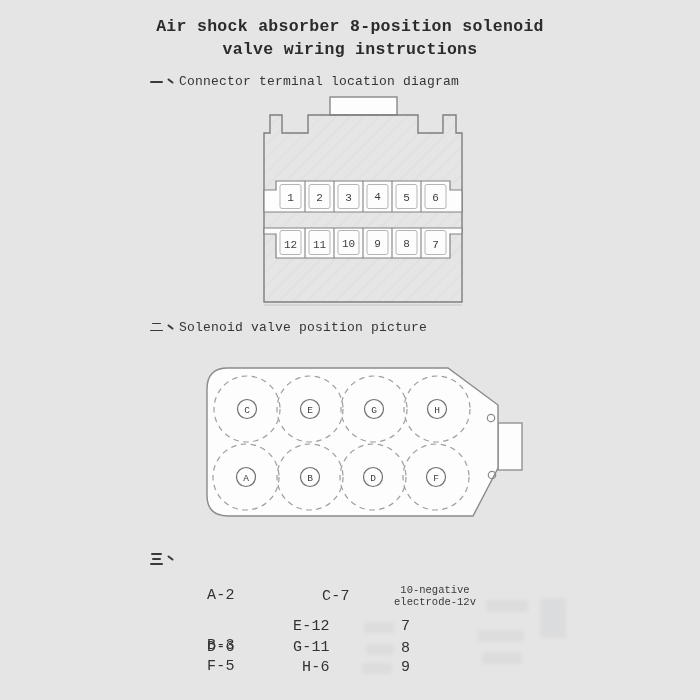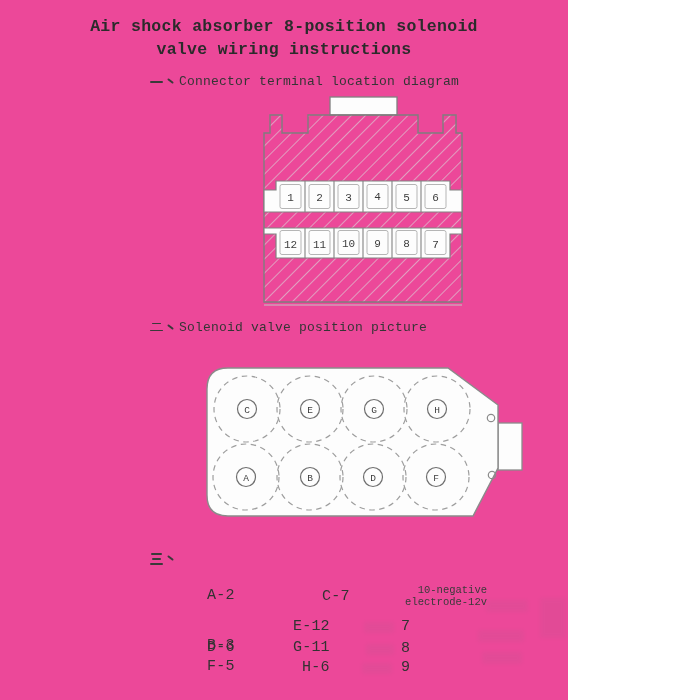--- a/index.html
+++ b/index.html
@@ -1,18 +1,18 @@
 <!DOCTYPE html>
 <html><head>
 <meta charset="utf-8">
 <style>
   html,body{margin:0;padding:0;background:#ffffff;}
   .page{
-    position:relative;width:568px;height:700px;overflow:hidden;
-    background:#ec4899;
+    position:relative;width:700px;height:700px;overflow:hidden;
+    background:#e5e5e5;
     font-family:"Liberation Mono","DejaVu Sans Mono",monospace;
     color:#333;
   }
   .title{
     position:absolute;left:0;right:0;top:15px;text-align:center;
     font-weight:bold;font-size:16.5px;line-height:23px;letter-spacing:.3px;color:#2b2b2b;
   }
   .heading{
     position:absolute;display:flex;align-items:center;
     font-size:13px;color:#353535;letter-spacing:.2px;white-space:nowrap;
@@ -30,21 +30,21 @@
   .three .b1{left:1px;top:1px;width:11px;height:1.8px}
   .three .b2{left:2px;top:6px;width:9px;height:1.8px}
   .three .b3{left:0;top:11px;width:13px;height:1.8px}
 
   .diagram{position:absolute}
   .connector{left:259px;top:94px}
   .valve{left:200px;top:362px}
 
   .wire{position:absolute;font-size:15px;line-height:16px;color:#323232;letter-spacing:.2px;white-space:nowrap}
   .wire-small{
-    position:absolute;left:383px;top:584px;width:104px;text-align:right;
+    position:absolute;left:383px;top:584px;width:104px;text-align:center;
     font-size:10.5px;line-height:12px;color:#3a3a3a;white-space:nowrap;
   }
   
   .smudge{position:absolute;background:#6b6f7e;filter:blur(2px);opacity:.07;border-radius:2px}
   svg text{font-family:"Liberation Mono","DejaVu Sans Mono",monospace;fill:#3d3d3d}
 </style>
 </head>
 <body>
 
 <div class="page">

